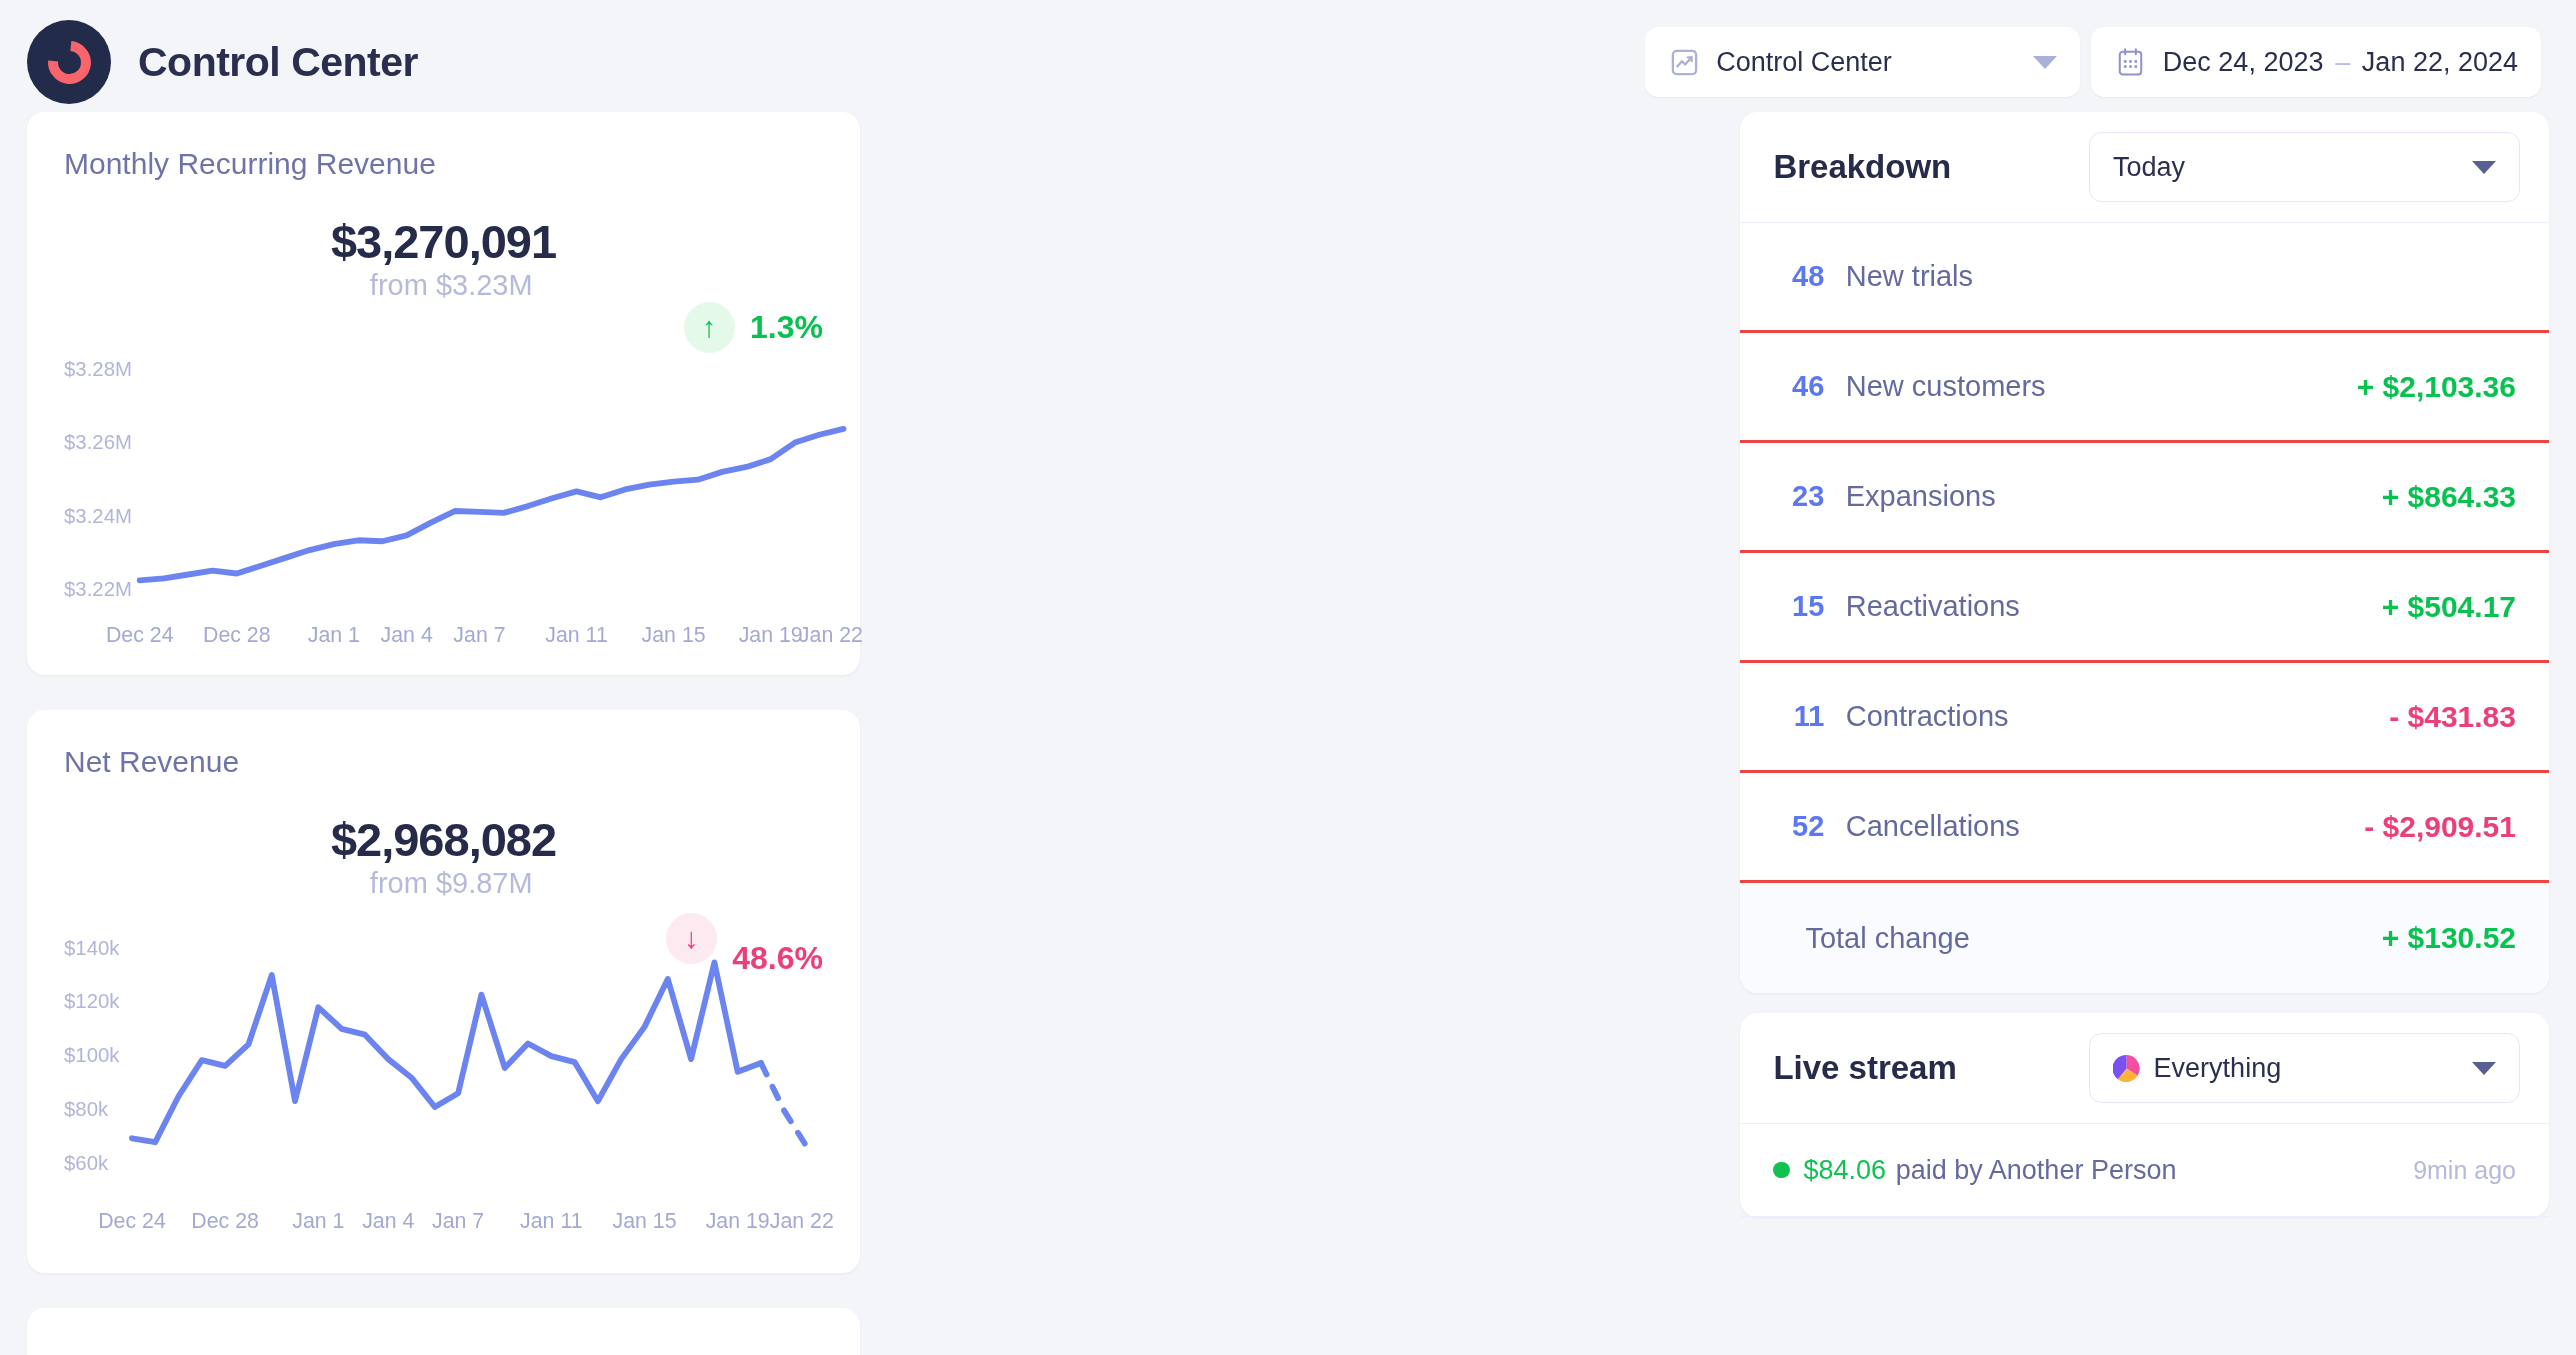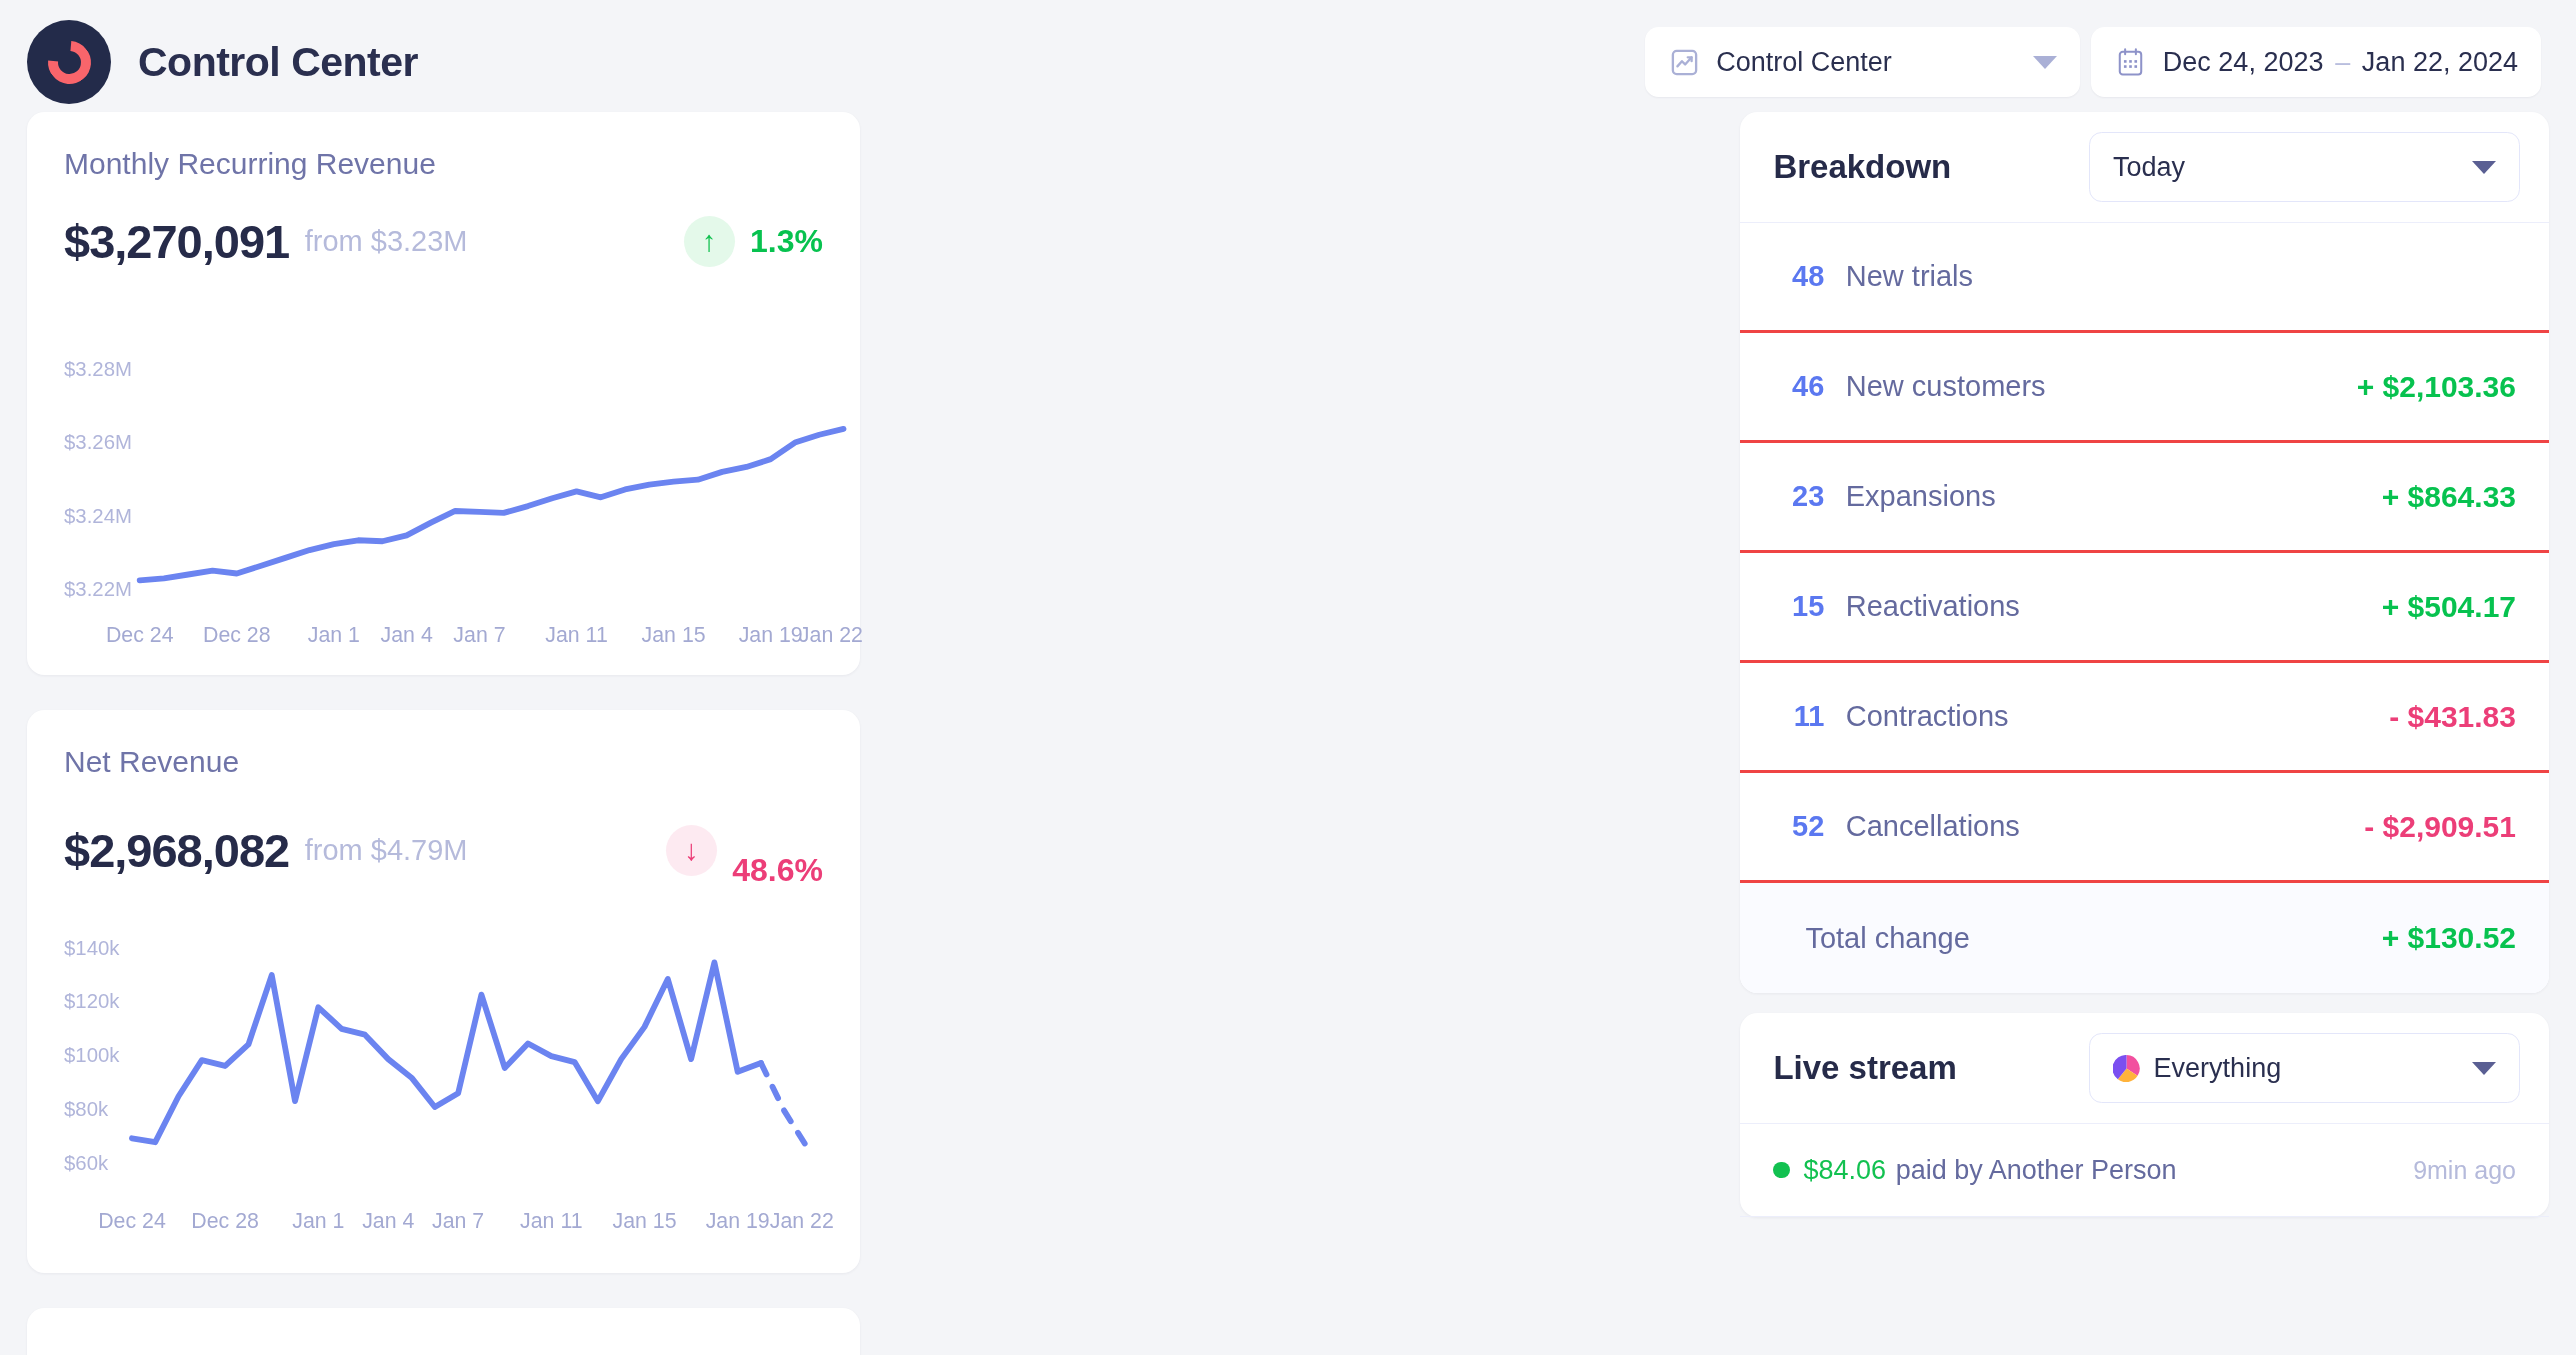--- a/index.html
+++ b/index.html
@@ -68,21 +68,21 @@
   .col-left { width: 1702px; display: flex; flex-wrap: wrap; gap: 35px; align-content: flex-start; }
   .col-right { width: 820px; margin-left: 35px; display: flex; flex-direction: column; gap: 20px; }
 
   
   .card {
     background: #fff; border-radius: 17.5px;
     box-shadow: 0 1px 2.9px rgba(30,35,70,.06);
   }
   .metric-card { width: 833px; height: 563px; padding: 35px 37px 21.4px 37px; position: relative; }
   .metric-title { font-size: 30px; color: #6f74a8; margin-bottom: 33px; }
-  .metric-row { display: flex; align-items: center; }
+  .metric-row { display: flex; align-items: center; flex-direction: column; }
   .metric-value { font-size: 47px; font-weight: 700; color: #262b49; letter-spacing: -1px; }
   .metric-from { font-size: 29px; color: #b5badb; margin-left: 15.5px; }
   .delta { margin-left: auto; display: flex; align-items: center; gap: 15.5px; }
   .delta-badge {
     width: 51px; height: 51px; border-radius: 50%;
     display: flex; align-items: center; justify-content: center;
     font-size: 29px; font-weight: 400;
   }
   .delta-badge.up-g { background: #e4f9ea; color: #12c150; }
   .delta-badge.down-r { background: #fdeaf1; color: #ec3e78; }
@@ -220,21 +220,21 @@
               <text class="xtick" x="790" y="312">Jan 22</text>
             </g>
           </svg>
         </div>
       </div>
 
       <div class="card metric-card">
         <div class="metric-title">Net Revenue</div>
         <div class="metric-row">
           <span class="metric-value">$2,968,082</span>
-          <span class="metric-from">from $4.79M</span>
+          <span class="metric-from">from $9.87M</span>
           <span class="delta">
             <span class="delta-badge down-r">↓</span>
             <span class="delta-text red">48.6%</span>
           </span>
         </div>
         <div class="chart-wrap">
           <svg class="chart-svg" viewBox="0 0 786 326" preserveAspectRatio="none">
             <g>
               <text class="ytick" x="0" y="20">$140k</text>
               <text class="ytick" x="0" y="75">$120k</text>

